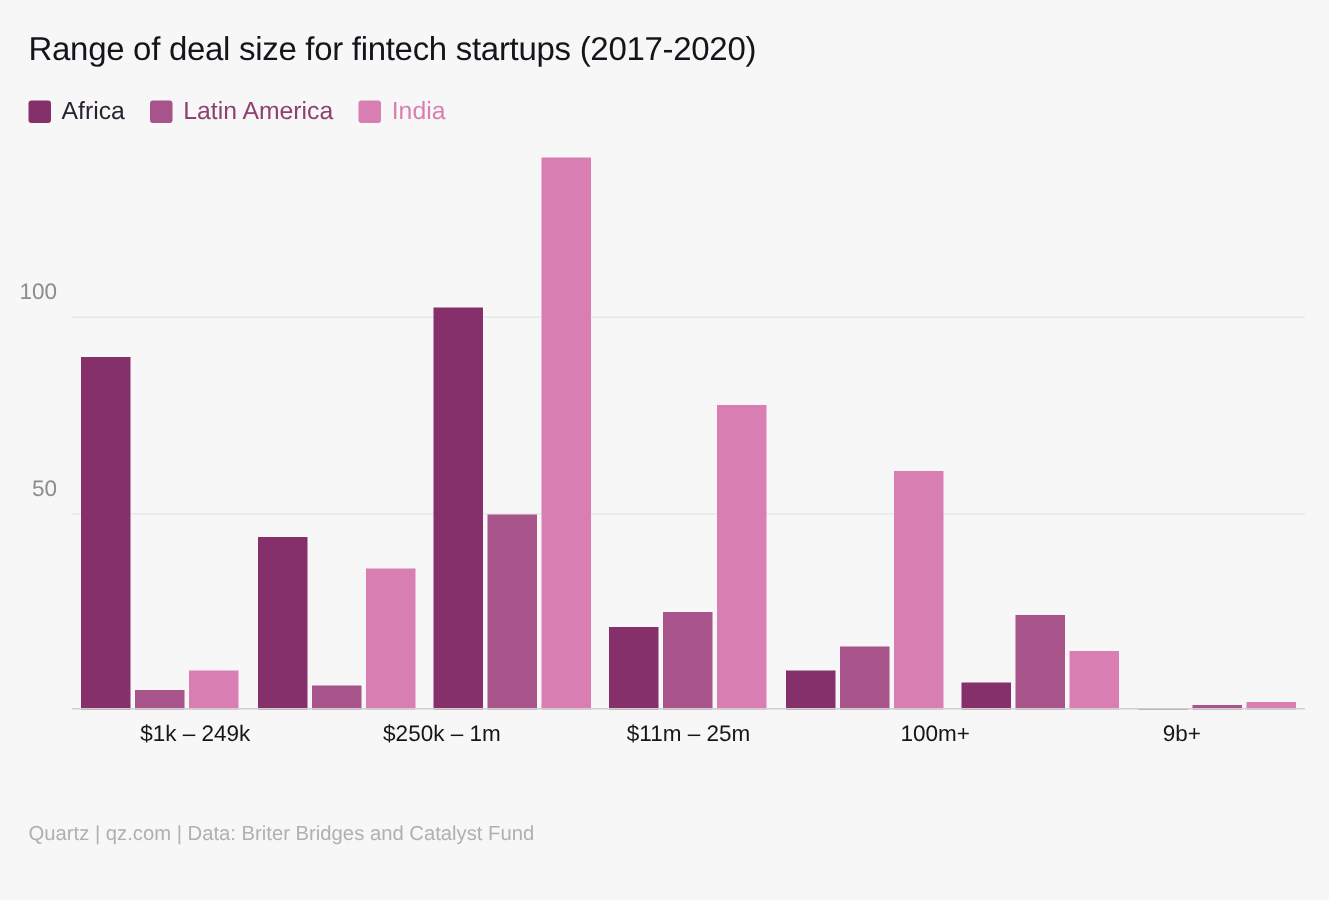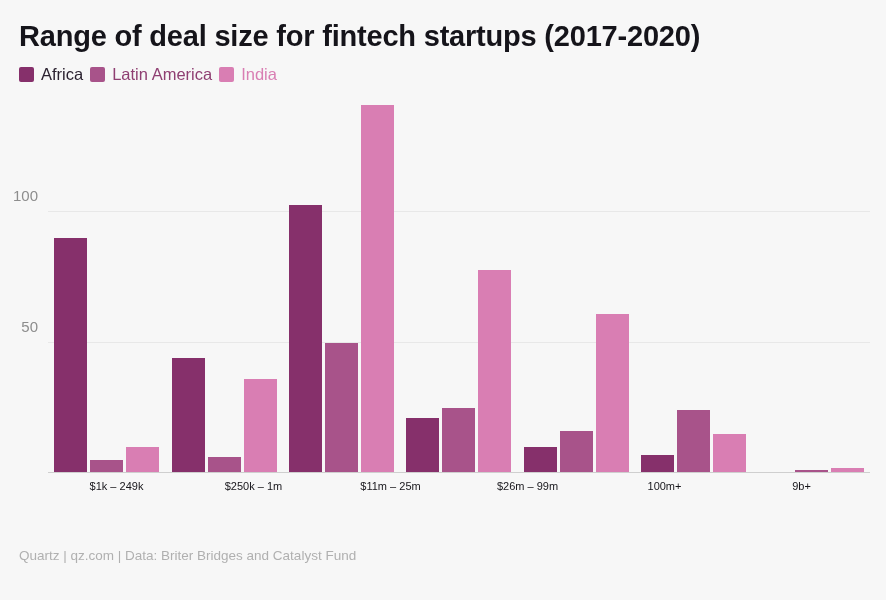--- a/index.html
+++ b/index.html
@@ -19,33 +19,33 @@
     width: 886px;
     height: 600px;
     box-sizing: border-box;
     padding: 0;
     background: #f7f7f7;
   }
   .chart-title {
     position: absolute;
     left: 19px;
     top: 20px;
-    font-size: 29px;
-    font-weight: 700;
+    font-size: 22px;
+    font-weight: 400;
     letter-spacing: -0.2px;
     color: #15141a;
     white-space: nowrap;
   }
   .legend {
     position: absolute;
     left: 19px;
     top: 63px;
     display: flex;
     align-items: center;
-    gap: 7px;
+    gap: 17px;
     height: 22px;
   }
   .legend-item {
     display: flex;
     align-items: center;
     gap: 7px;
     font-size: 16.5px;
     line-height: 1;
     white-space: nowrap;
   }
@@ -125,21 +125,21 @@
   .xlabels {
     position: absolute;
     left: 48px;
     top: 479px;
     width: 822px;
     display: flex;
   }
   .xlabel {
     flex: 1 1 0;
     text-align: center;
-    font-size: 11px;
+    font-size: 15px;
     line-height: 1.45;
     color: #16151a;
     padding: 0 4px;
     box-sizing: border-box;
   }
   .footer {
     position: absolute;
     left: 19px;
     top: 548px;
     font-size: 13.5px;
@@ -215,20 +215,19 @@
           <div class="bar bar-2" style="height: 5.21379px; background: rgb(217, 126, 179);"></div>
         </div>
       </div>
     <div class="axis-baseline"></div>
   </div>
 
   <div class="xlabels">
       <div class="xlabel">$1k – 249k</div>
       <div class="xlabel">$250k – 1m</div>
       <div class="xlabel">$11m – 25m</div>
-      <div class="xlabel">$26m – 99m</div>
       <div class="xlabel">100m+</div>
       <div class="xlabel">9b+</div>
     </div>
 
   <div class="footer">Quartz | qz.com | Data: Briter Bridges and Catalyst Fund</div>
 
 </div>
 
 </body></html>

